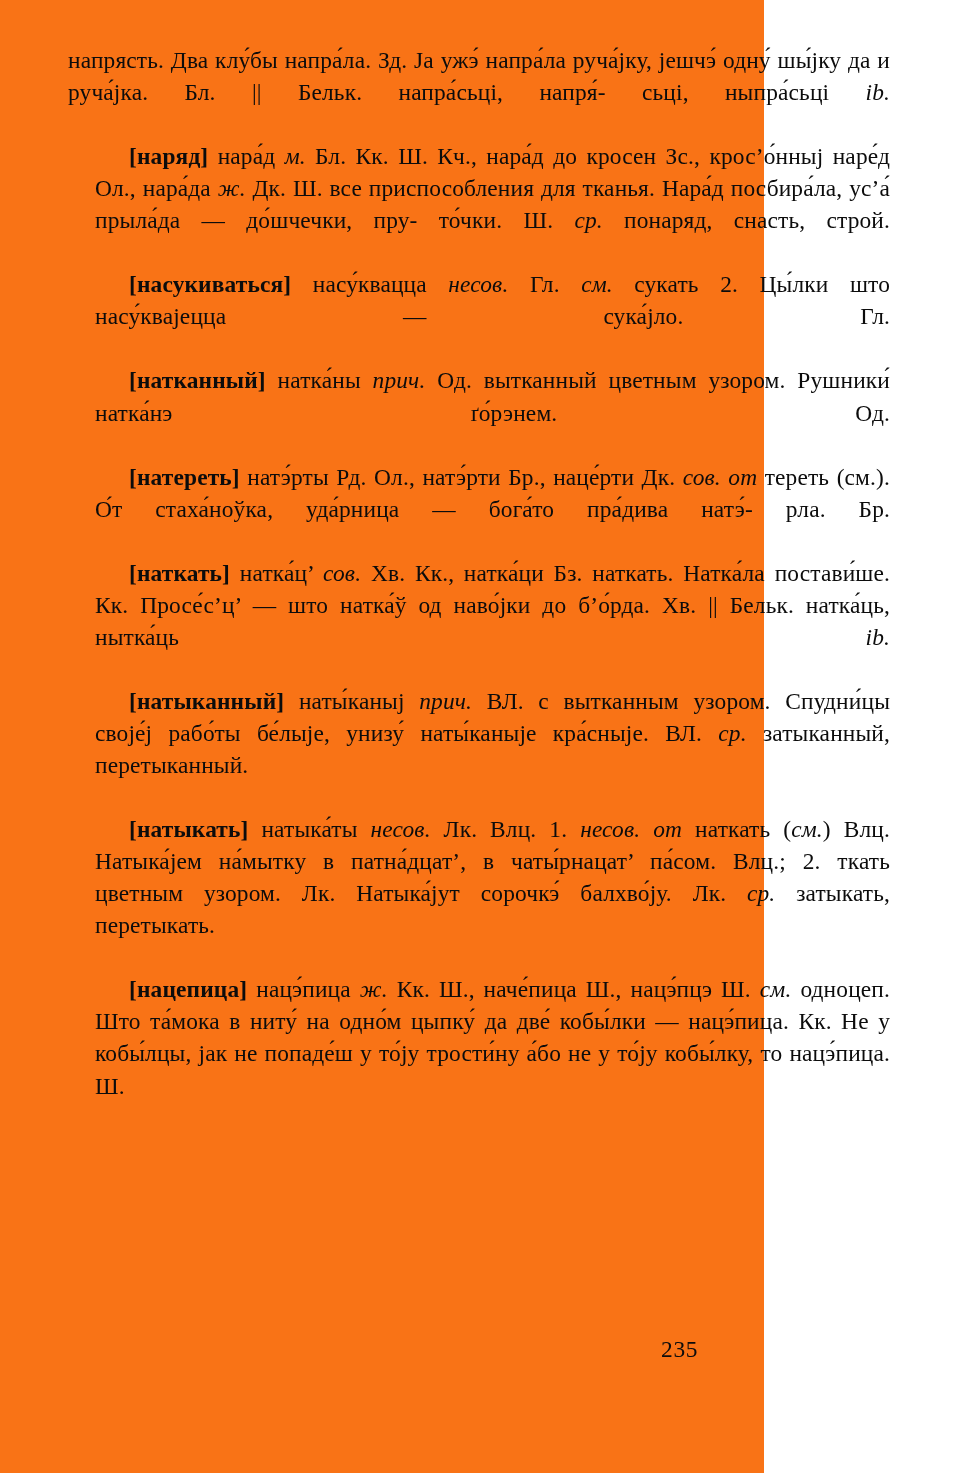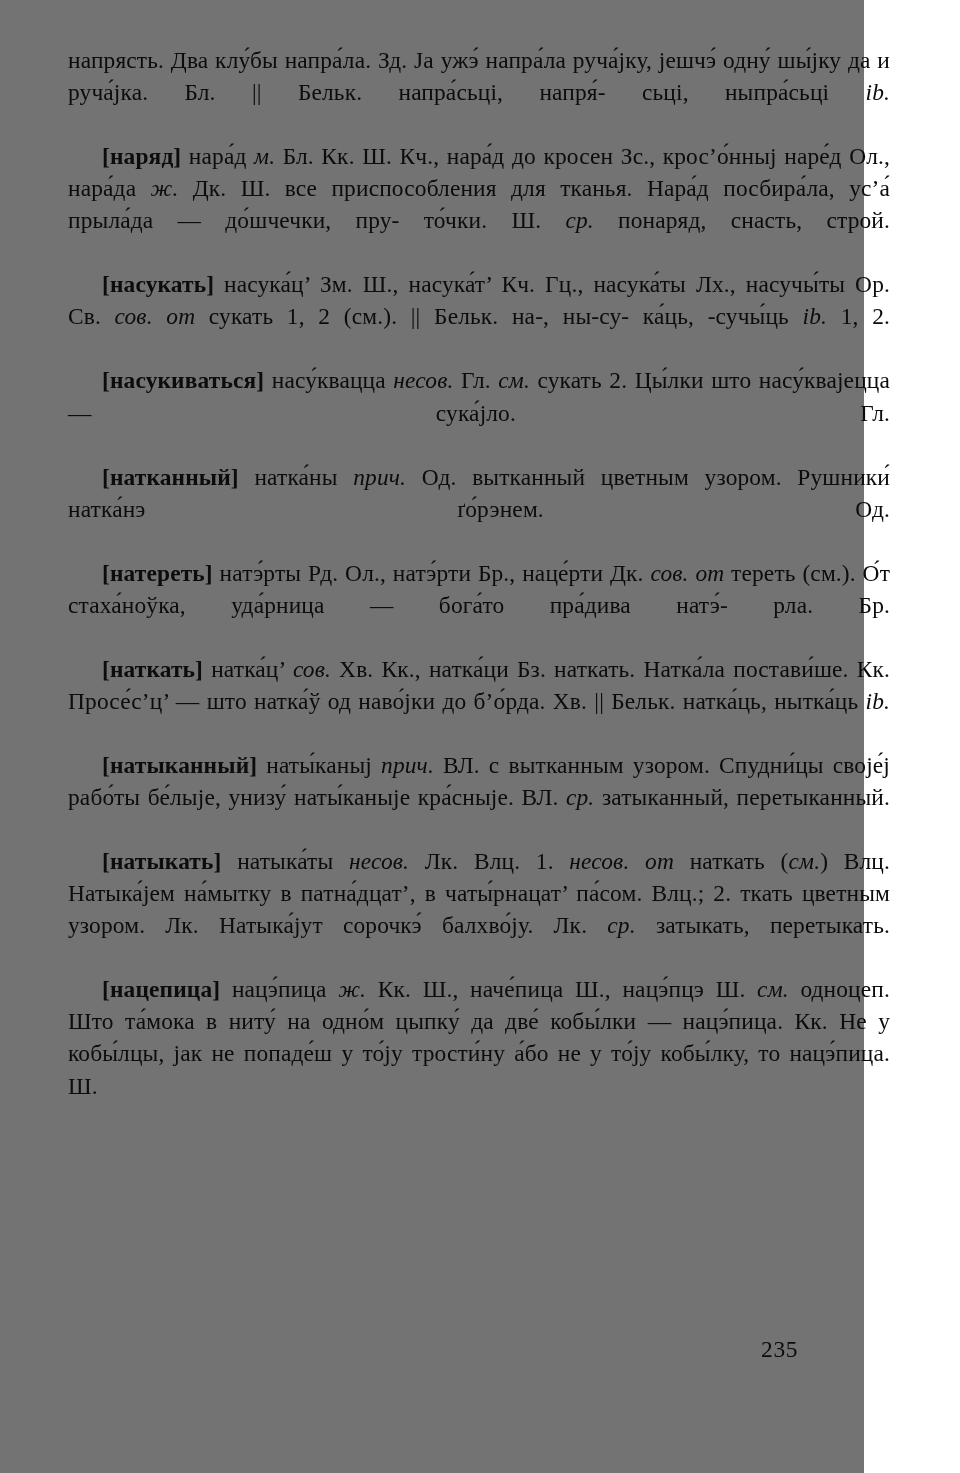--- a/index.html
+++ b/index.html
@@ -11,23 +11,23 @@
     width: 960px;
     height: 1473px;
     font-family: "Liberation Serif", "DejaVu Serif", serif;
     color: #0c0c0c;
     position: relative;
     overflow: hidden;
   }
   #page {
     position: absolute;
     left: 0; top: 0;
-    width: 864px;
+    width: 764px;
     height: 1473px;
-    background: #737373;
+    background: #f97316;
   }
   #column {
     position: absolute;
     left: 68px;
     top: 44px;
     width: 822px;
   }
   .para {
     font-size: 23.4px;
     line-height: 32.05px;
@@ -35,20 +35,21 @@
     text-justify: inter-word;
     margin: 0;
     padding: 0;
     letter-spacing: 0.15px;
     word-spacing: 0.5px;
     -webkit-hyphens: none;
     hyphens: none;
   }
   .para + .para {
     margin-top: 0px;
+    margin-left: 27px;
   }
   .indent {
     text-indent: 34px;
   }
   .para:last-of-type {
     text-align: justify;
   }
   
   .para::after {
     content: "";
@@ -69,21 +70,20 @@
 <body>
 
 <div id="page">
   <div id="column">
 
     <p class="para"><span>напрясть. Два клу́бы напра́ла. Зд. Ja ужэ́ напра́ла руча́jку,</span> <span>jешчэ́ одну́ шы́jку да и руча́jка. Бл. || Бельк. напра́сьці, напря́-</span> <span class="nojust-line">сьці, ныпра́сьці <i>ib.</i></span></p>
 
     <p class="para indent"><span><b>[наряд]</b> нара́д <i>м.</i> Бл. Кк. Ш. Кч., нара́д до кросен Зс.,</span> <span>крос’о́нныj наре́д Ол., нара́да <i>ж.</i> Дк. Ш. все приспособления</span> <span>для тканья. Нара́д посбира́ла, ус’а́ прыла́да — до́шчечки, пру-</span> <span>то́чки. Ш. <i>ср.</i> понаряд, снасть, строй.</span></p>
 
 
-    <p class="para indent"><span><b>[насукать]</b> насука́ц’ Зм. Ш., насука́т’ Кч. Гц., насука́ты Лх.,</span> <span>насучы́ты Ор. Св. <i>сов.</i> <i>от</i> сукать 1, 2 (см.). || Бельк. на-, ны-су-</span> <span>ка́ць, -сучы́ць <i>ib.</i> 1, 2.</span></p>
 
     <p class="para indent"><span><b>[насукиваться]</b> насу́квацца <i>несов.</i> Гл. <i>см.</i> сукать 2. Цы́лки</span> <span>што насу́кваjецца — сука́jло. Гл.</span></p>
 
     <p class="para indent"><span><b>[натканный]</b> натка́ны <i>прич.</i> Од. вытканный цветным узором.</span> <span>Рушники́ натка́нэ ґо́рэнем. Од.</span></p>
 
     <p class="para indent"><span><b>[натереть]</b> натэ́рты Рд. Ол., натэ́рти Бр., наце́рти Дк. <i>сов.</i></span> <span><i>от</i> тереть (см.). О́т стаха́ноўка, уда́рница — бога́то пра́дива натэ́-</span> <span>рла. Бр.</span></p>
 
     <p class="para indent"><span><b>[наткать]</b> натка́ц’ <i>сов.</i> Хв. Кк., натка́ци Бз. наткать. Натка́ла</span> <span>постави́ше. Кк. Просе́с’ц’ — што натка́ў од наво́jки до б’о́рда.</span> <span>Хв. || Бельк. натка́ць, нытка́ць <i>ib.</i></span></p>
 
 

